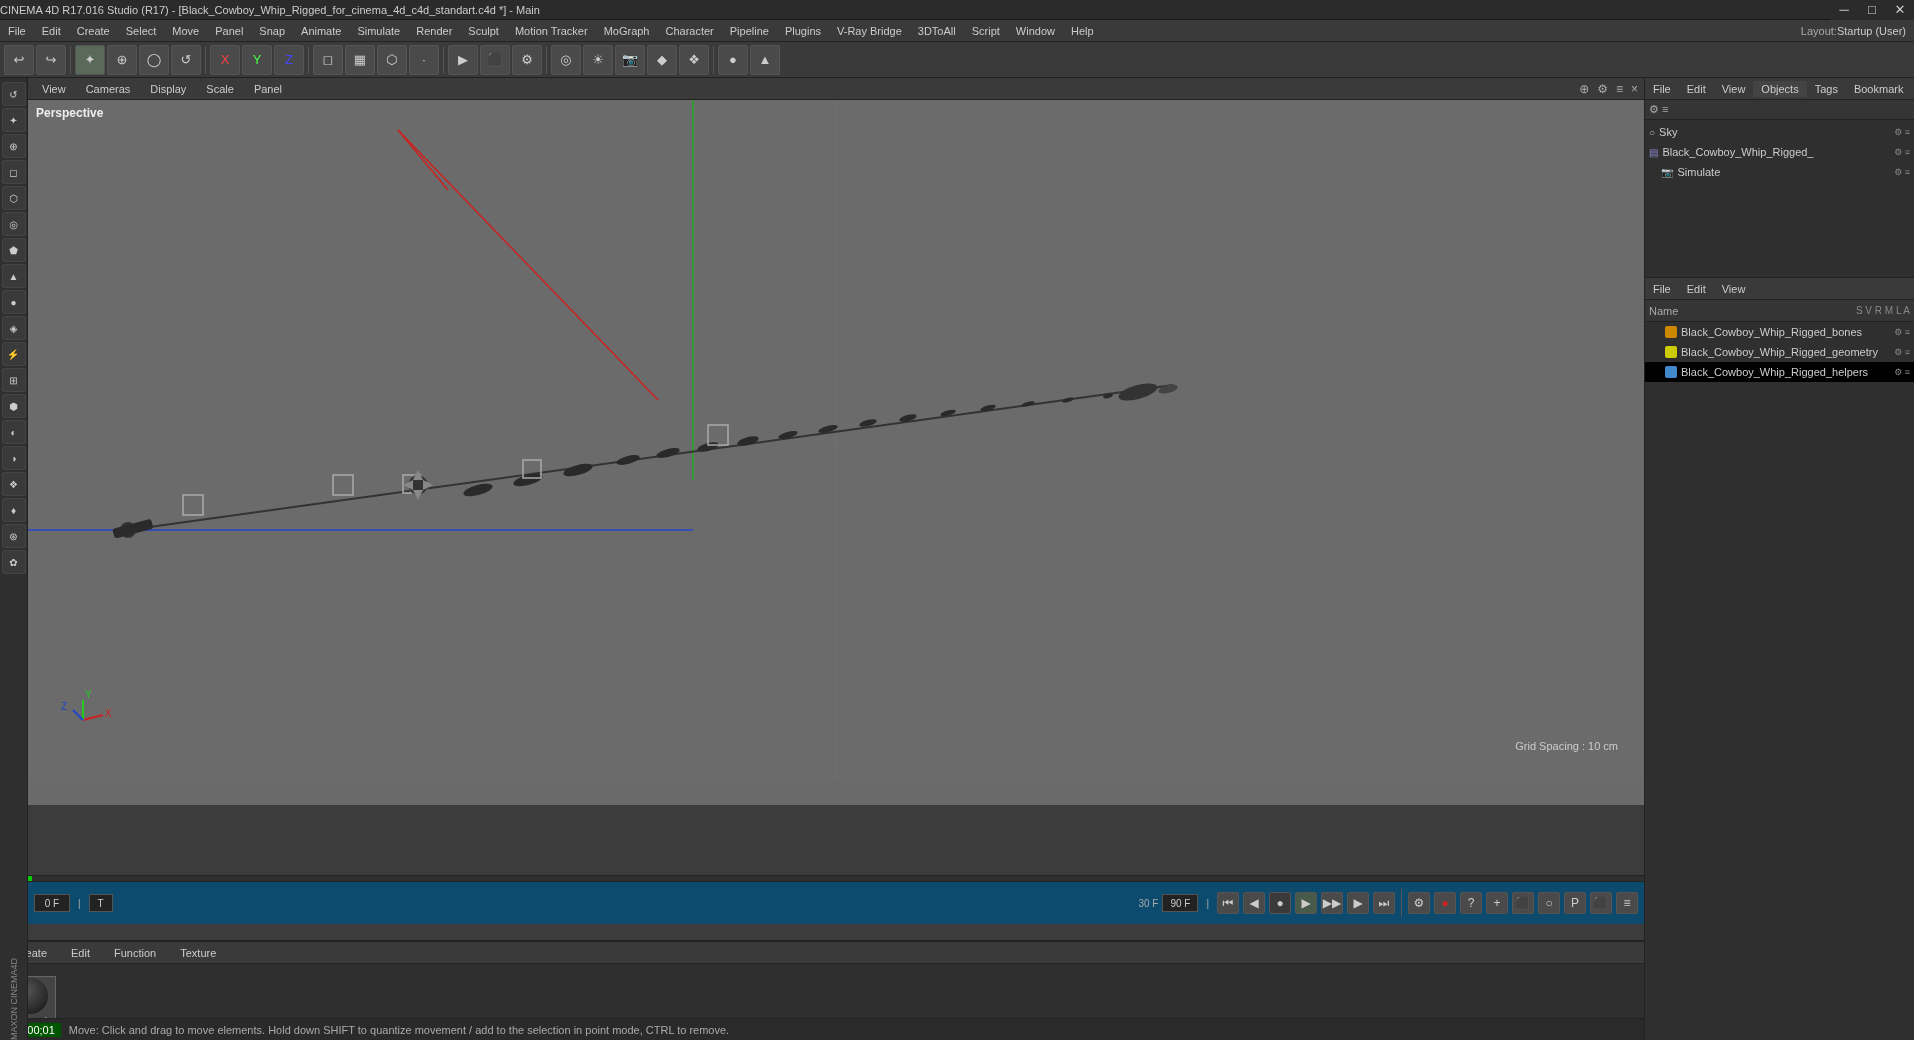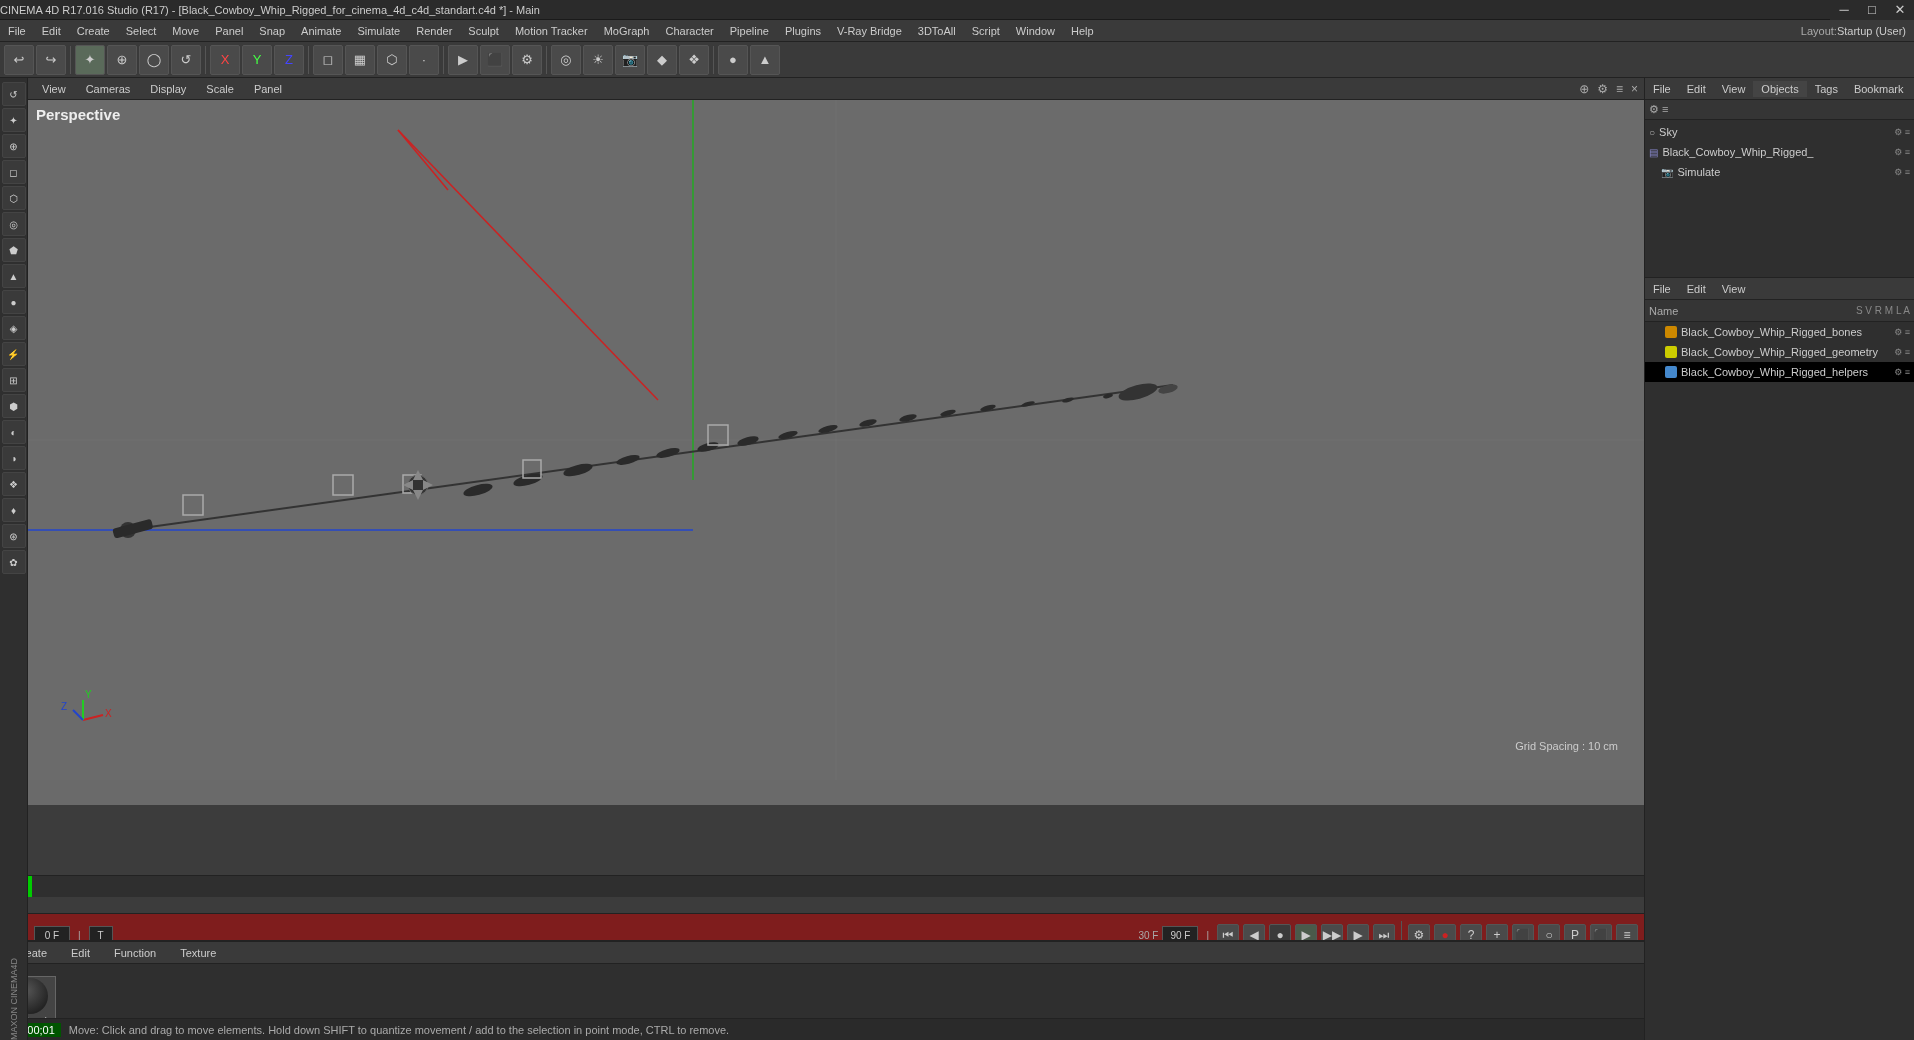--- a/index.html
+++ b/index.html
@@ -71,29 +71,29 @@
 
     
     #viewport {
       position: absolute; top: 78px; left: 28px; right: 270px; bottom: 235px;
       background: #6a6a6a; overflow: hidden;
     }
     #viewport-toolbar {
       height: 22px; background: #3a3a3a; display: flex; align-items: center; gap: 4px; padding: 0 6px; border-bottom: 1px solid #222;
     }
     .vp-tab { padding: 2px 8px; font-size: 11px; color: #ccc; cursor: pointer; }
-    #viewport-label { position: absolute; top: 28px; left: 8px; color: #eee; font-size: 15px; font-weight: bold; z-index: 10; }
+    #viewport-label { position: absolute; top: 28px; left: 8px; color: #eee; font-size: 12px; font-weight: bold; z-index: 10; }
     #timeline-bar-container {
       position: absolute; bottom: 143px; left: 28px; right: 270px; height: 22px; background: #2f2f2f;
       border-top: 1px solid #222;
     }
 
     
     #transport {
-      position: absolute; bottom: 84px; left: 28px; right: 270px; height: 43px; background: #7f1d1d;
+      position: absolute; bottom: 116px; left: 28px; right: 270px; height: 43px; background: #0c4a6e;
       display: flex; align-items: center; padding: 0 6px; gap: 4px; border-top: 1px solid #222;
     }
     .transport-btn { width: 22px; height: 22px; background: #4a4a4a; border: 1px solid #555; color: #ccc; font-size: 12px; cursor: pointer; display: flex; align-items: center; justify-content: center; border-radius: 2px; }
 
     
     #materials-bar {
       position: absolute; bottom: 0; left: 0; right: 270px; height: 100px; background: #2f2f2f;
       border-top: 2px solid #222; display: flex; flex-direction: column;
     }
     #materials-toolbar { height: 22px; background: #3a3a3a; display: flex; align-items: center; padding: 0 6px; gap: 8px; border-bottom: 1px solid #222; }

